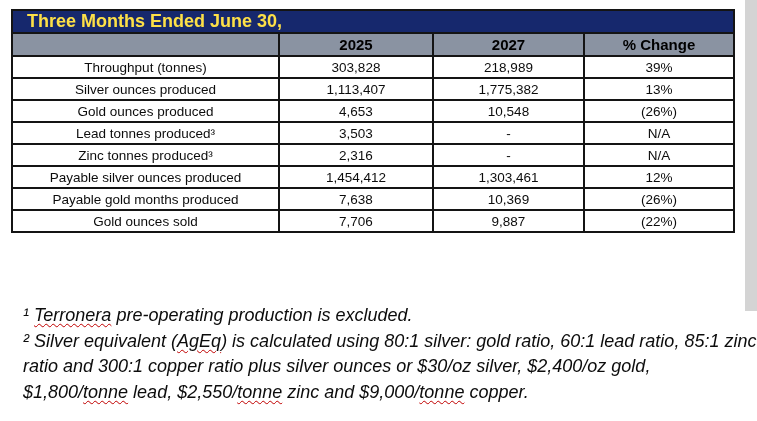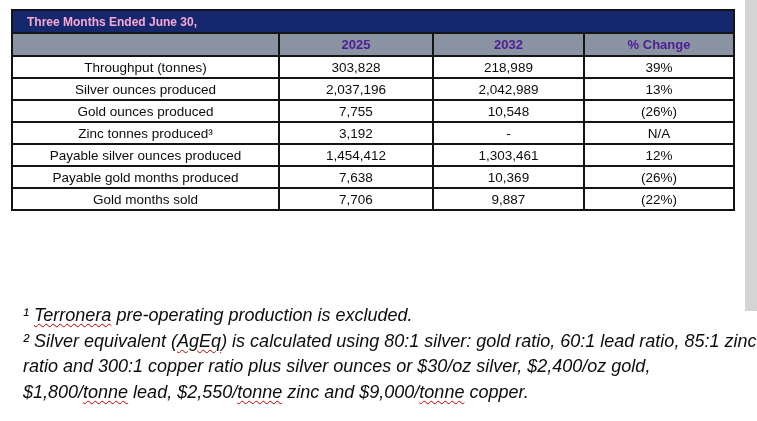--- a/index.html
+++ b/index.html
@@ -38,32 +38,32 @@
   table.results th, table.results td {
     border: 2px solid #141414;
     padding: 0 4px;
     text-align: center;
     vertical-align: middle;
     overflow: hidden;
     white-space: nowrap;
   }
   tr.title-row th {
     background: #16286D;
-    color: #f9a8d4;
+    color: #fde047;
     text-align: left;
     font-weight: bold;
-    font-size: 12px;
+    font-size: 18px;
     padding-left: 14px;
     height: 21px;
   }
   tr.header-row th {
     background: #8A93A2;
-    color: #4c1d95;
+    color: #000000;
     font-weight: bold;
-    font-size: 13px;
+    font-size: 15px;
     height: 21px;
   }
   tbody td {
     background: #ffffff;
     height: 20px;
     font-weight: normal;
     margin-top: 38px;
   }
   .footnotes {
     position: absolute;
@@ -100,63 +100,69 @@
       <col style="width:151px">
       <col style="width:150px">
     </colgroup>
     <thead>
       <tr class="title-row">
         <th colspan="4">Three Months Ended June 30,</th>
       </tr>
       <tr class="header-row">
         <th></th>
         <th>2025</th>
-        <th>2032</th>
+        <th>2027</th>
         <th>% Change</th>
       </tr>
     </thead>
     <tbody>
         <tr>
           <td>Throughput (tonnes)</td>
           <td>303,828</td>
           <td>218,989</td>
           <td>39%</td>
         </tr>
         <tr>
           <td>Silver ounces produced</td>
-          <td>2,037,196</td>
-          <td>2,042,989</td>
+          <td>1,113,407</td>
+          <td>1,775,382</td>
           <td>13%</td>
         </tr>
         <tr>
           <td>Gold ounces produced</td>
-          <td>7,755</td>
+          <td>4,653</td>
           <td>10,548</td>
           <td>(26%)</td>
         </tr>
         <tr>
+          <td>Lead tonnes produced³</td>
+          <td>3,503</td>
+          <td>-</td>
+          <td>N/A</td>
+        </tr>
+        <tr>
           <td>Zinc tonnes produced³</td>
-          <td>3,192</td>
+          <td>2,316</td>
           <td>-</td>
           <td>N/A</td>
         </tr>
         <tr>
           <td>Payable silver ounces produced</td>
           <td>1,454,412</td>
           <td>1,303,461</td>
           <td>12%</td>
         </tr>
         <tr>
           <td>Payable gold months produced</td>
           <td>7,638</td>
           <td>10,369</td>
           <td>(26%)</td>
         </tr>
         <tr>
-          <td>Gold months sold</td>
+          <td>Gold ounces sold</td>
           <td>7,706</td>
           <td>9,887</td>
           <td>(22%)</td>
         </tr>
       </tbody>
   </table>
 
   <div class="footnotes">
       <p><span>¹ </span><span class="miss">Terronera</span><span> pre-operating production is excluded.</span></p>
       <p><span>² Silver equivalent (</span><span class="miss">AgEq</span><span>) is calculated using 80:1 silver: gold ratio, 60:1 lead ratio, 85:1 zinc ratio and 300:1 copper ratio plus silver ounces or $30/oz silver, $2,400/oz gold, $1,800/</span><span class="miss">tonne</span><span> lead, $2,550/</span><span class="miss">tonne</span><span> zinc and $9,000/</span><span class="miss">tonne</span><span> copper.</span></p>

